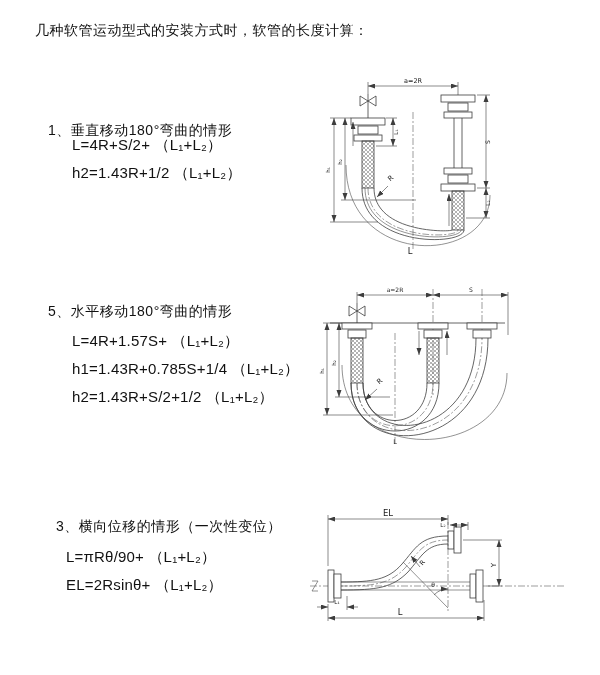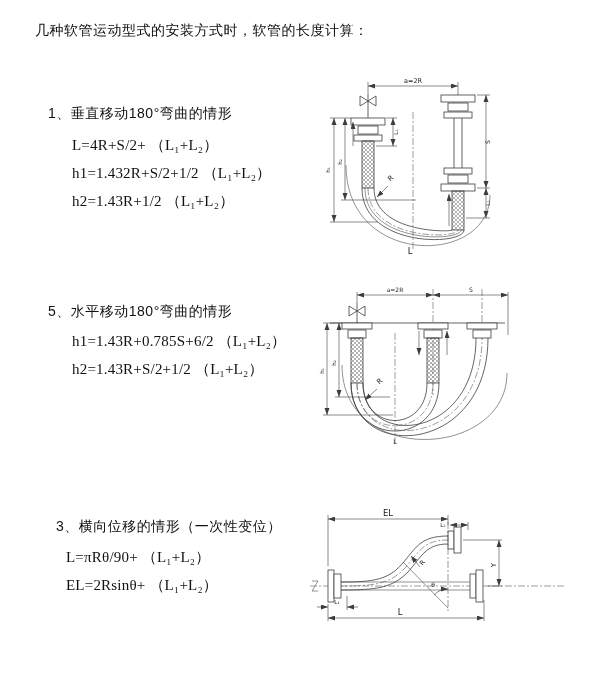--- a/index.html
+++ b/index.html
@@ -1,22 +1,22 @@
 <!DOCTYPE html>
 <html><head>
 <meta charset="utf-8">
 <style>
   html,body{margin:0;padding:0;background:#fff;}
   .page{position:relative;width:600px;height:675px;background:#ffffff;overflow:hidden;
         font-family:"Liberation Sans","DejaVu Sans",sans-serif;color:#111;}
   .doc-title{position:absolute;left:35px;top:22px;font-size:14px;letter-spacing:.5px;white-space:pre;}
   .sec-heading{position:absolute;font-size:14px;letter-spacing:.5px;white-space:pre;}
-  .formulas{position:absolute;font-size:15px;letter-spacing:.2px;font-family:Liberation Serif, serif;}
+  .formulas{position:absolute;font-size:15px;letter-spacing:.2px;}
   .formula{height:28px;line-height:28px;white-space:pre;}
-  #h1{left:48px;top:105px}  #f1{left:72px;top:131px}
+  #h1{left:48px;top:122px}  #f1{left:72px;top:131px}
   #h2{left:48px;top:303px}  #f2{left:72px;top:327px}
   #h3{left:56px;top:518px}  #f3{left:66px;top:543px}
   svg{position:absolute;overflow:visible;}
   #d1{left:318px;top:70px;}
   #d2{left:315px;top:283px;}
   #d3{left:300px;top:500px;}
   svg .ln{stroke:#3d3d3d;stroke-width:.8;fill:none;}
   svg .thin{stroke:#4a4a4a;stroke-width:.6;fill:none;}
   svg .cl{stroke:#5a5a5a;stroke-width:.6;fill:none;stroke-dasharray:7 2 2 2;}
   svg .dim{stroke:#3d3d3d;stroke-width:.6;fill:none;}
@@ -26,27 +26,27 @@
 </head>
 <body>
 
 <div class="page">
 
   <div class="doc-title">几种软管运动型式的安装方式时，软管的长度计算：</div>
 
   <div class="sec-heading" id="h1">1、垂直移动180°弯曲的情形</div>
   <div class="formulas" id="f1">
     <div class="formula">L=4R+S/2+ （L₁+L₂）</div>
-    <div class="formula">h1=1.432R+S/2+1/2 （L₁+L₂）</div>
     <div class="formula">h2=1.43R+1/2 （L₁+L₂）</div>
   </div>
 
   <div class="sec-heading" id="h2">5、水平移动180°弯曲的情形</div>
   <div class="formulas" id="f2">
-    <div class="formula">h1=1.43R+0.785S+6/2 （L₁+L₂）</div>
+    <div class="formula">L=4R+1.57S+ （L₁+L₂）</div>
+    <div class="formula">h1=1.43R+0.785S+1/4 （L₁+L₂）</div>
     <div class="formula">h2=1.43R+S/2+1/2 （L₁+L₂）</div>
   </div>
 
   <div class="sec-heading" id="h3">3、横向位移的情形（一次性变位）</div>
   <div class="formulas" id="f3">
     <div class="formula">L=πRθ/90+ （L₁+L₂）</div>
     <div class="formula">EL=2Rsinθ+ （L₁+L₂）</div>
   </div>
 
   <svg id="d1" width="250" height="190" viewBox="0 0 250 190">

